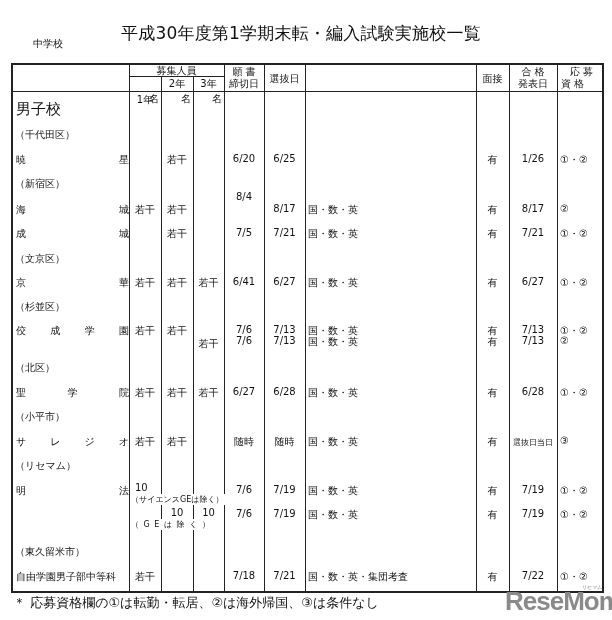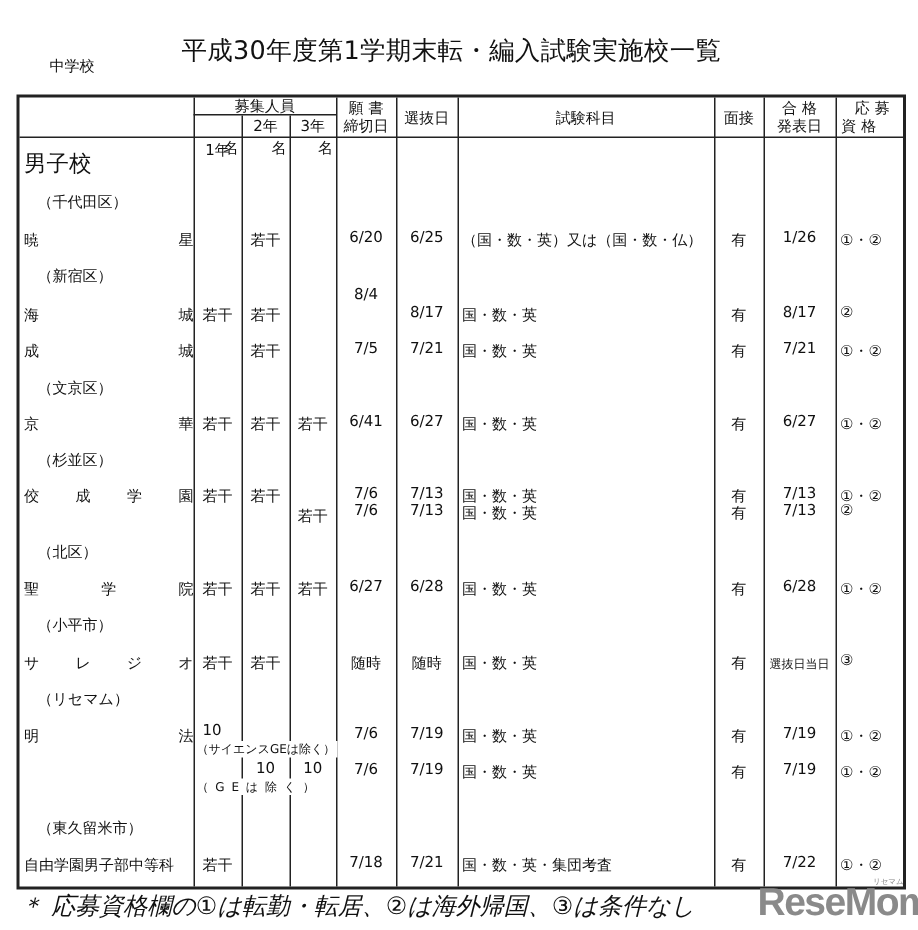--- a/index.html
+++ b/index.html
@@ -7,26 +7,26 @@
          font-family:"DejaVu Sans", sans-serif; color:#111; }
   .hdr-sub { position:absolute; left:33px; top:37px; font-size:10px; }
   .title { position:absolute; left:121px; top:22px; font-size:17px; letter-spacing:0.2px; }
   .tbl { position:absolute; left:11px; top:63px; width:593px; height:530px;
          border:2px solid #222; box-sizing:border-box; }
   .vline { position:absolute; top:0; bottom:0; border-left:1.5px solid #222; }
   .hline { position:absolute; border-top:1.5px solid #222; }
   .cell { position:absolute; font-size:10px; white-space:nowrap; }
   .c { text-align:center; }
   .small { font-size:8px; }
-  .footnote { position:absolute; left:13px; top:594px; font-size:16px;font-style:italic; }
+  .footnote { position:absolute; left:13px; top:594px; font-size:13px; }
   .logo { position:absolute; left:505px; top:586px; font-size:26px; font-weight:bold;
           color:#8a8a8a; font-family:"Liberation Sans", sans-serif; letter-spacing:-1px; }
   .logo-ruby { position:absolute; left:582px; top:584px; font-size:5px; color:#888; }
   .sect { position:absolute; left:3px; font-size:15px; }
-  .area { position:absolute; left:12px; font-size:10px; }
+  .area { position:absolute; left:2px; font-size:10px; }
   .sname { position:absolute; left:3px; width:113px; font-size:10px; display:flex; justify-content:space-between; }
 </style>
 </head>
 <body>
 
 <div class="hdr-sub">中学校</div>
 <div class="title">平成30年度第1学期末転・編入試験実施校一覧</div>
 
 <div class="tbl">
 
@@ -43,42 +43,40 @@
   <div class="hline" style="left:116px;width:95px;top:11px"></div>
   <div class="hline" style="left:0;right:0;top:26px"></div>
 
   <div class="cell c" style="left:116px;width:95px;top:-1px">募集人員</div>
   <div class="cell c" style="left:116px;width:32px;top:28px">1年</div>
   <div class="cell c" style="left:148px;width:32px;top:12px">2年</div>
   <div class="cell c" style="left:180px;width:31px;top:12px">3年</div>
   <div class="cell c" style="left:211px;width:40px;top:0px">願 書</div>
   <div class="cell c" style="left:211px;width:40px;top:12px">締切日</div>
   <div class="cell c" style="left:251px;width:41px;top:7px">選抜日</div>
-  <div class="cell c" style="left:292px;width:171px;top:7px">試験科目</div>
   <div class="cell c" style="left:463px;width:33px;top:7px">面接</div>
   <div class="cell c" style="left:496px;width:48px;top:0px">合 格</div>
   <div class="cell c" style="left:496px;width:48px;top:12px">発表日</div>
   <div class="cell c" style="left:544px;width:49px;top:0px">応 募</div>
   <div class="cell c" style="left:544px;width:31px;top:12px">資 格</div>
 
   <div class="cell" style="left:136px;top:27px">名</div>
   <div class="cell" style="left:168px;top:27px">名</div>
   <div class="cell" style="left:199px;top:27px">名</div>
 
   <div class="sect" style="top:35px">男子校</div>
 
   <div class="area" style="top:63px">（千代田区）</div>
   <div class="sname" style="top:88px">
     <span>暁</span>
       <span>星</span>
     </div>
   <div class="cell c" style="left:148px;width:32px;top:88px">若干</div>
   <div class="cell c" style="left:211px;width:40px;top:88px">6/20</div>
   <div class="cell c" style="left:251px;width:41px;top:88px">6/25</div>
-  <div class="cell" style="left:295px;top:88px">（国・数・英）又は（国・数・仏）</div>
   <div class="cell c" style="left:463px;width:33px;top:88px">有</div>
   <div class="cell c" style="left:496px;width:48px;top:88px">1/26</div>
   <div class="cell" style="left:547px;top:88px">①・②</div>
 
   <div class="area" style="top:112px">（新宿区）</div>
   <div class="sname" style="top:138px">
     <span>海</span>
       <span>城</span>
     </div>
   <div class="cell c" style="left:116px;width:32px;top:138px">若干</div>

